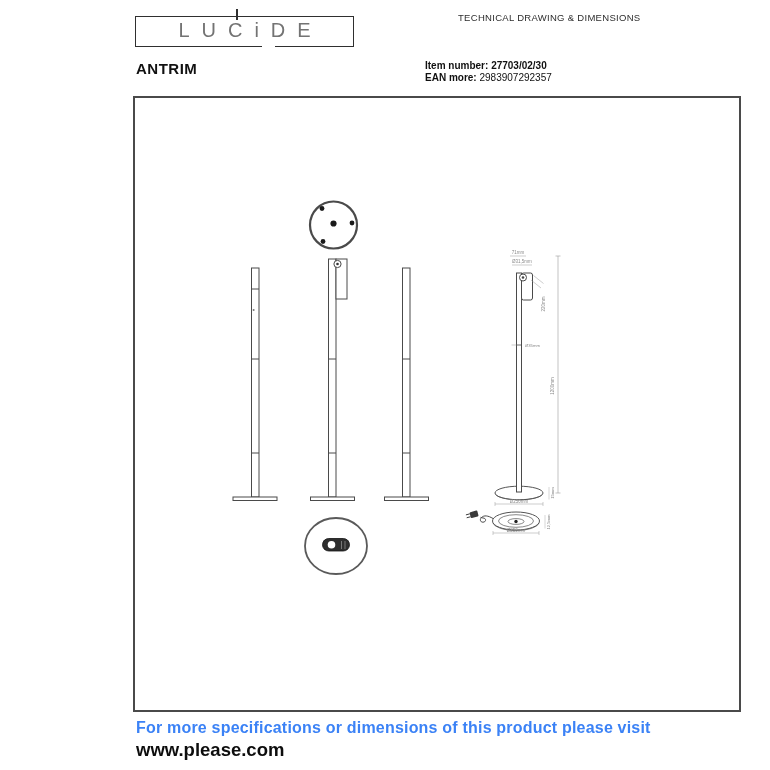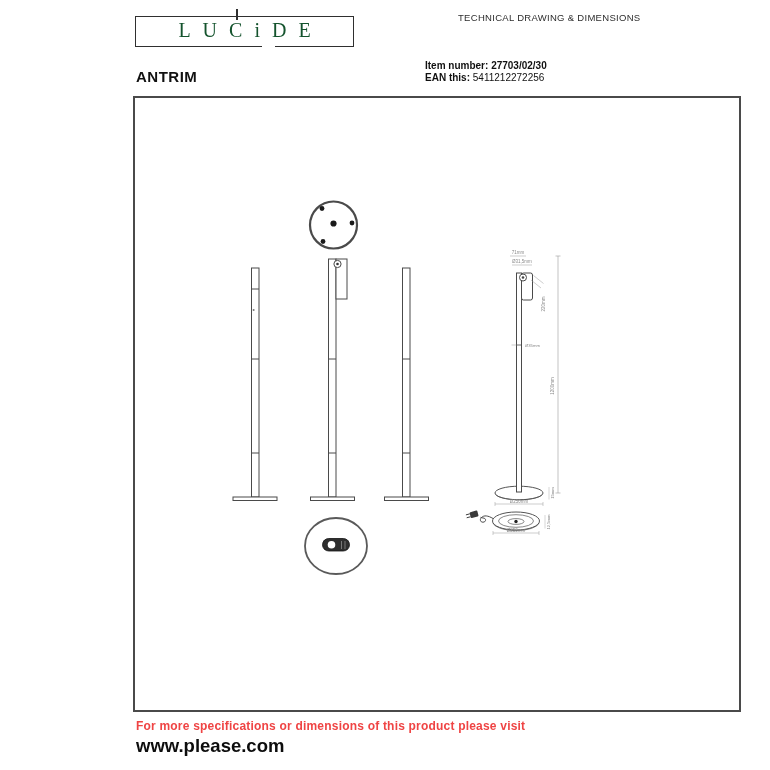--- a/index.html
+++ b/index.html
@@ -3,42 +3,42 @@
 <meta charset="utf-8">
 <style>
   html,body{margin:0;padding:0;background:#fff;}
   #page{position:relative;width:770px;height:770px;background:#ffffff;
         font-family:"Liberation Sans","DejaVu Sans",sans-serif;color:#1c1c1c;overflow:hidden;}
 
   
   #logo-box{position:absolute;left:135px;top:16px;width:219px;height:31px;
             border:1.8px solid #2f2f2f;box-sizing:border-box;}
   #logo-letters{display:block;text-align:center;line-height:27px;font-size:20px;
-                font-weight:300;letter-spacing:12px;padding-left:12px;color:#14532d;
-                font-family:Liberation Serif, serif;}
+                font-weight:300;letter-spacing:12px;padding-left:12px;color:#737373;
+                font-family:Liberation Sans, sans-serif;}
   #logo-tick{position:absolute;left:100px;top:-8px;width:2px;height:11px;background:#2f2f2f;}
   #logo-gap{position:absolute;left:126px;bottom:-2px;width:13px;height:3px;background:#ffffff;}
 
   #doc-title{position:absolute;left:458px;top:12px;font-size:9.5px;color:#2e2e2e;
              letter-spacing:.3px;text-align:right;}
 
-  #product-name{position:absolute;left:136px;top:68px;font-size:15px;font-weight:bold;
+  #product-name{position:absolute;left:136px;top:60px;font-size:15px;font-weight:bold;
                 letter-spacing:.5px;color:#111;}
   #meta{position:absolute;left:377px;top:60px;font-size:10px;line-height:11.5px;color:#111;}
   #meta .lbl{font-weight:bold;margin-left:48px;}
   #meta .val-bold{font-weight:bold;}
 
   
   #drawing-box{position:absolute;left:133px;top:96px;width:608px;height:616px;
                border:2px solid #4a4a4a;box-sizing:border-box;background:#fff;}
   #drawing-box svg{display:block;width:604px;height:612px;}
 
   
   #footer{position:absolute;left:136px;top:719px;}
-  #footer-note{font-size:12px;font-weight:bold;color:#ef4444;letter-spacing:.2px;}
+  #footer-note{font-size:16px;font-weight:bold;color:#3b82f6;letter-spacing:.2px;}
   #footer-site{font-size:18.5px;font-weight:bold;color:#0d0d0d;margin-top:2px;
                text-decoration:none;display:inline-block;}
 
   .dim-txt{font-size:4.5px;fill:#8a8a8a;font-family:"Liberation Sans",sans-serif;}
   .dim-txt-sm{font-size:4.2px;fill:#8a8a8a;font-family:"Liberation Sans",sans-serif;}
 </style>
 </head>
 <body>
 
 <div id="page">
@@ -52,22 +52,22 @@
   <div id="doc-title">TECHNICAL DRAWING &amp; DIMENSIONS</div>
 
   <div id="product-name">ANTRIM</div>
 
   <div id="meta">
     <div>
       <span class="lbl">Item number:</span>
       <span class="val-bold">27703/02/30</span>
     </div>
     <div>
-      <span class="lbl">EAN this:</span>
-      <span>5411212272256</span>
+      <span class="lbl">EAN more:</span>
+      <span>2983907292357</span>
     </div>
   </div>
 
   <div id="drawing-box">
     <svg viewBox="0 0 604 612">
 
       <g stroke="#4a4a4a" fill="none">
         <circle cx="198.5" cy="127" r="23.5" stroke-width="2.2"></circle>
         <circle cx="198.5" cy="125.5" r="3.1" fill="#1a1a1a" stroke="none"></circle>
         <circle cx="187" cy="110.5" r="2.4" fill="#1a1a1a" stroke="none"></circle>

